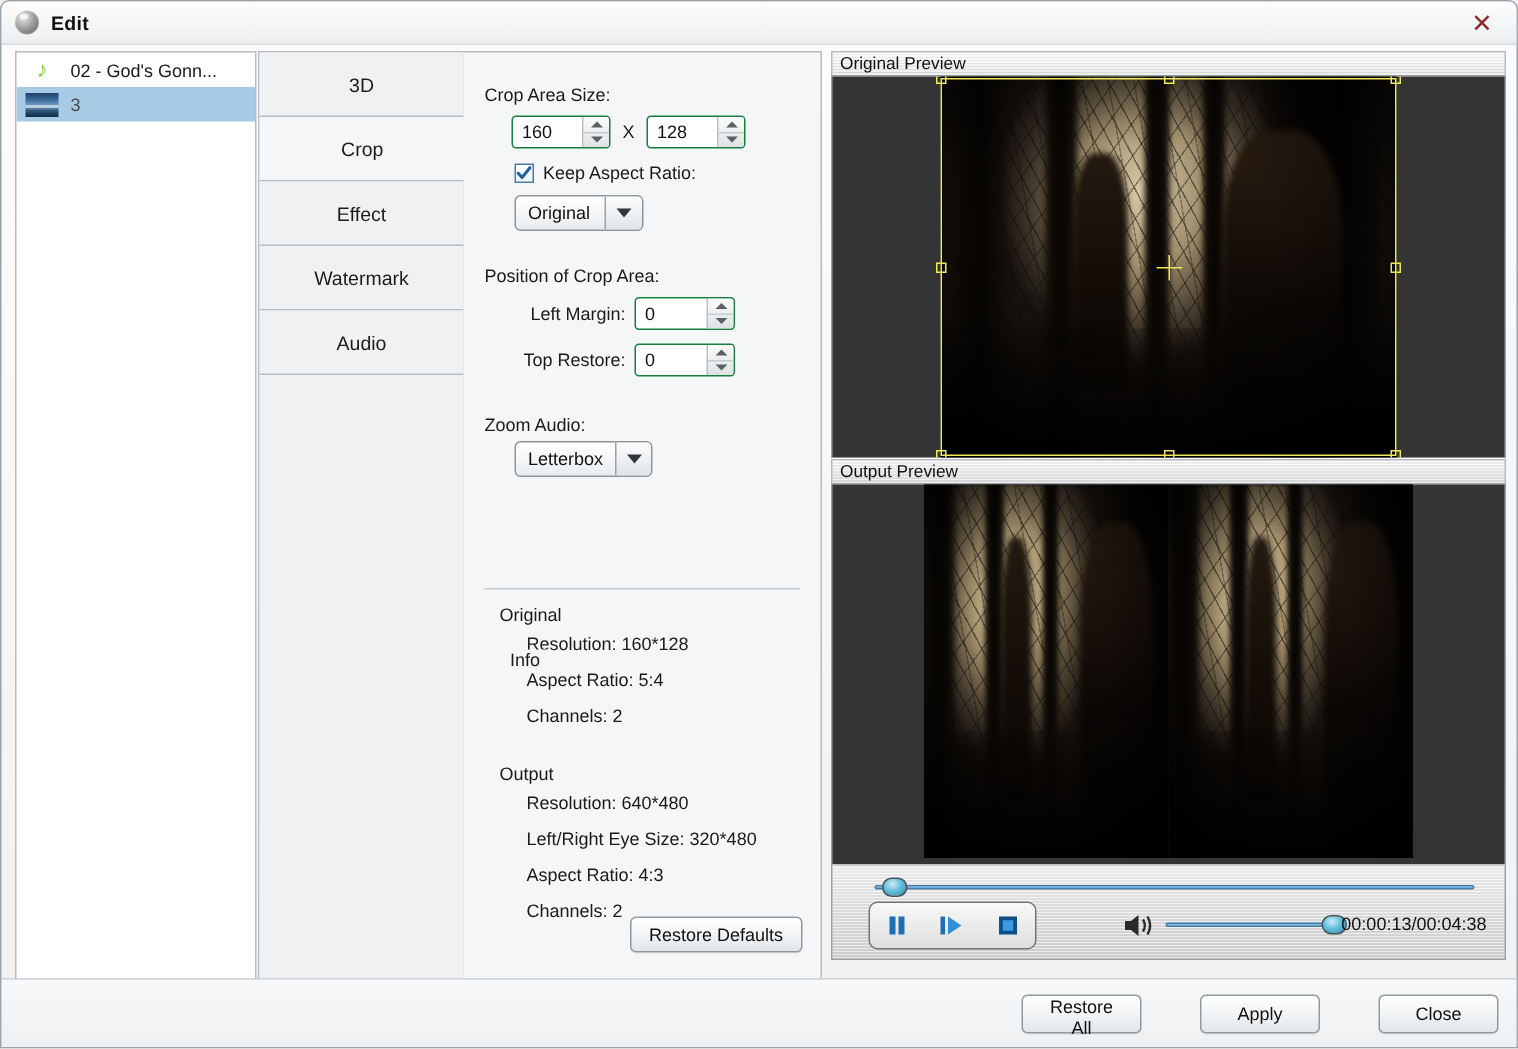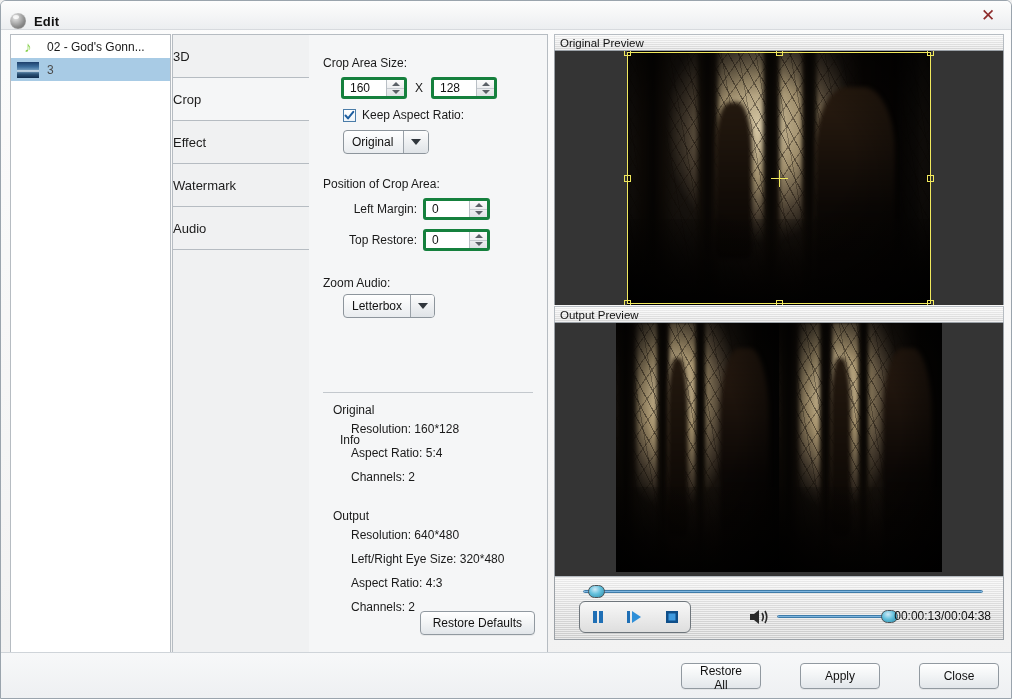--- a/index.html
+++ b/index.html
@@ -24,21 +24,21 @@
   }
 
   
   .titlebar {
     position: absolute;
     top: 0; left: 0; right: 0;
     height: 28px;
     background: linear-gradient(#fdfdfd 0%, #f4f5f6 55%, #eceef0 100%);
     border-bottom: 1px solid #d7dade;
     display: flex;
-    align-items: flex-end;
+    align-items: center;
   }
   .title-icon {
     width: 16px; height: 16px;
     margin-left: 9px; margin-right: 8px;
     border-radius: 50%;
     background: radial-gradient(circle at 35% 30%, #e8e8e8, #8b8b8b 60%, #5d5d5d);
     box-shadow: inset 0 0 1px #fff;
     position: relative;
   }
   .title-icon::after {
@@ -127,20 +127,21 @@
     background: #f1f2f3;
     border-left: 1px solid #b6bcc2;
     border-top: 1px solid #b6bcc2;
     border-bottom: 1px solid #b6bcc2;
     box-sizing: border-box;
   }
   .tab {
     height: 43px;
     display: flex;
     align-items: center;
+    justify-content: center;
     font-size: 13px;
     color: #1c1c1c;
     background: #f0f1f2;
     border-bottom: 1px solid #b6bcc2;
     border-right: 1px solid #b6bcc2;
     box-sizing: border-box;
     cursor: pointer;
   }
   .tab.active {
     background: #f5f6f7;
@@ -171,21 +172,21 @@
     font-size: 12px;
     color: #1a1a1a;
   }
   .row { display: flex; align-items: center; }
 
   
   .spin {
     display: inline-flex;
     align-items: stretch;
     height: 22px;
-    border: 3px solid #15803d;
+    border: 1px solid #15803d;
     border-radius: 3px;
     background: #fff;
     box-sizing: border-box;
     overflow: hidden;
   }
   .spin input {
     border: none;
     outline: none;
     background: transparent;
     font-family: "Liberation Sans", sans-serif;

